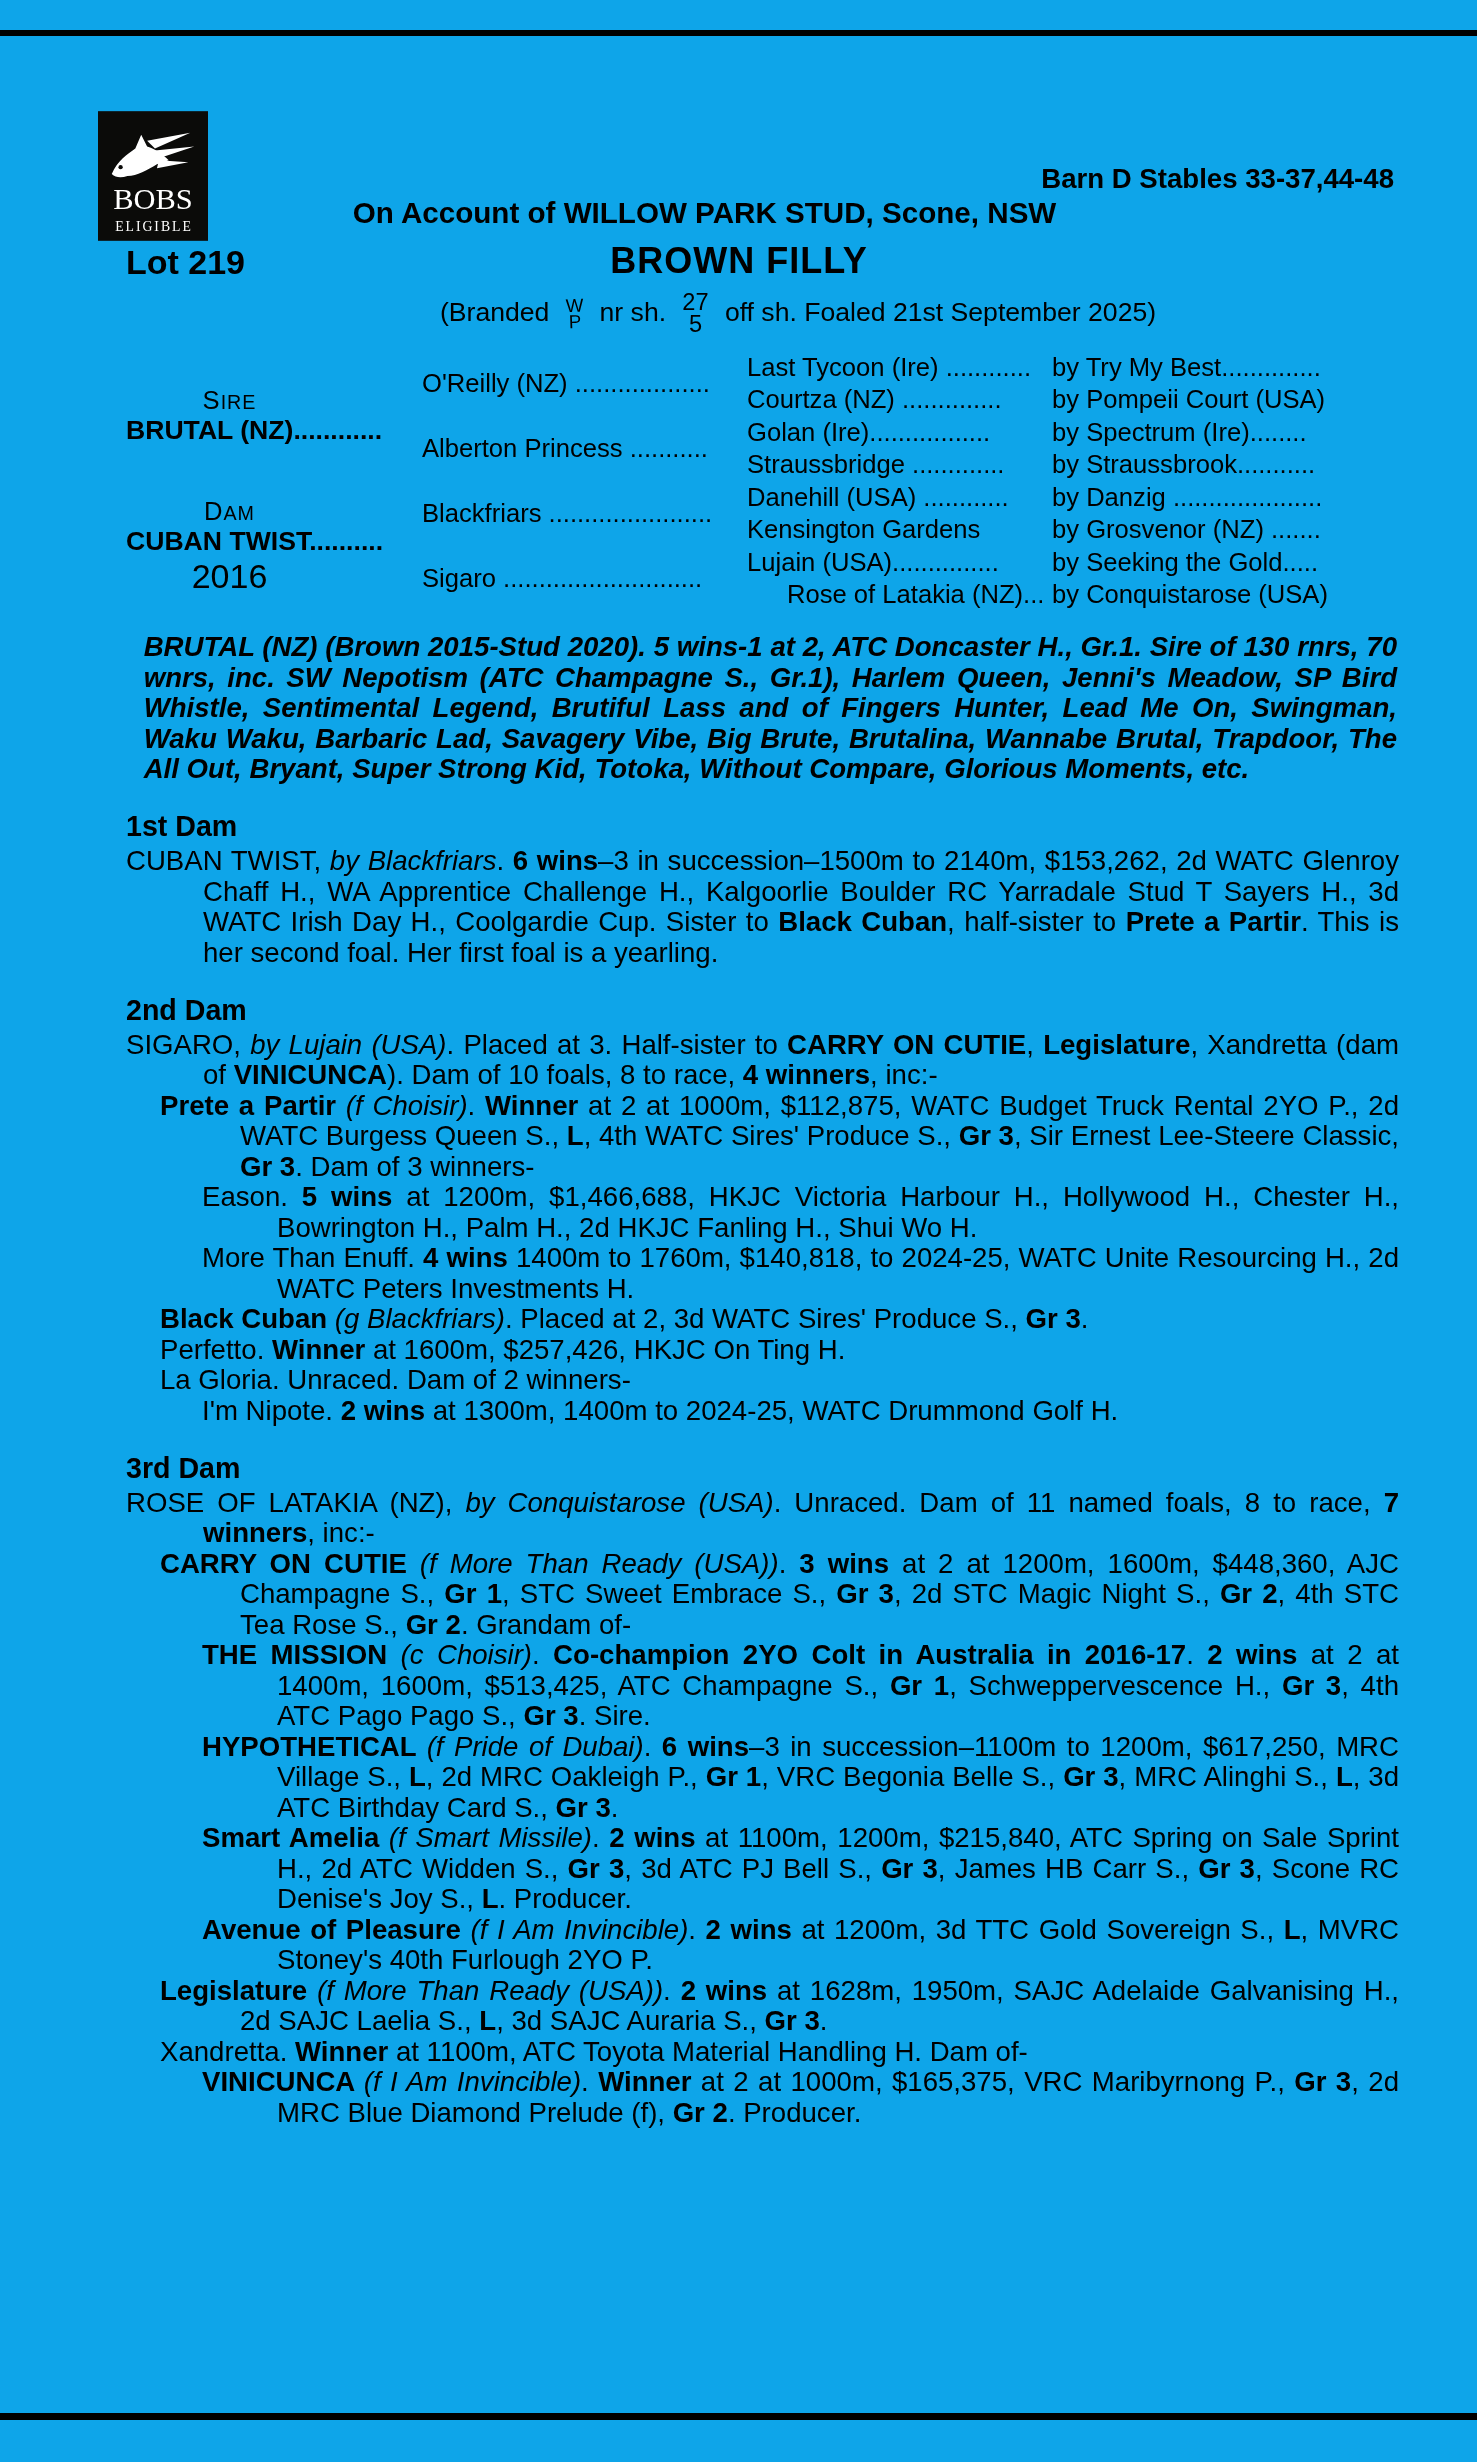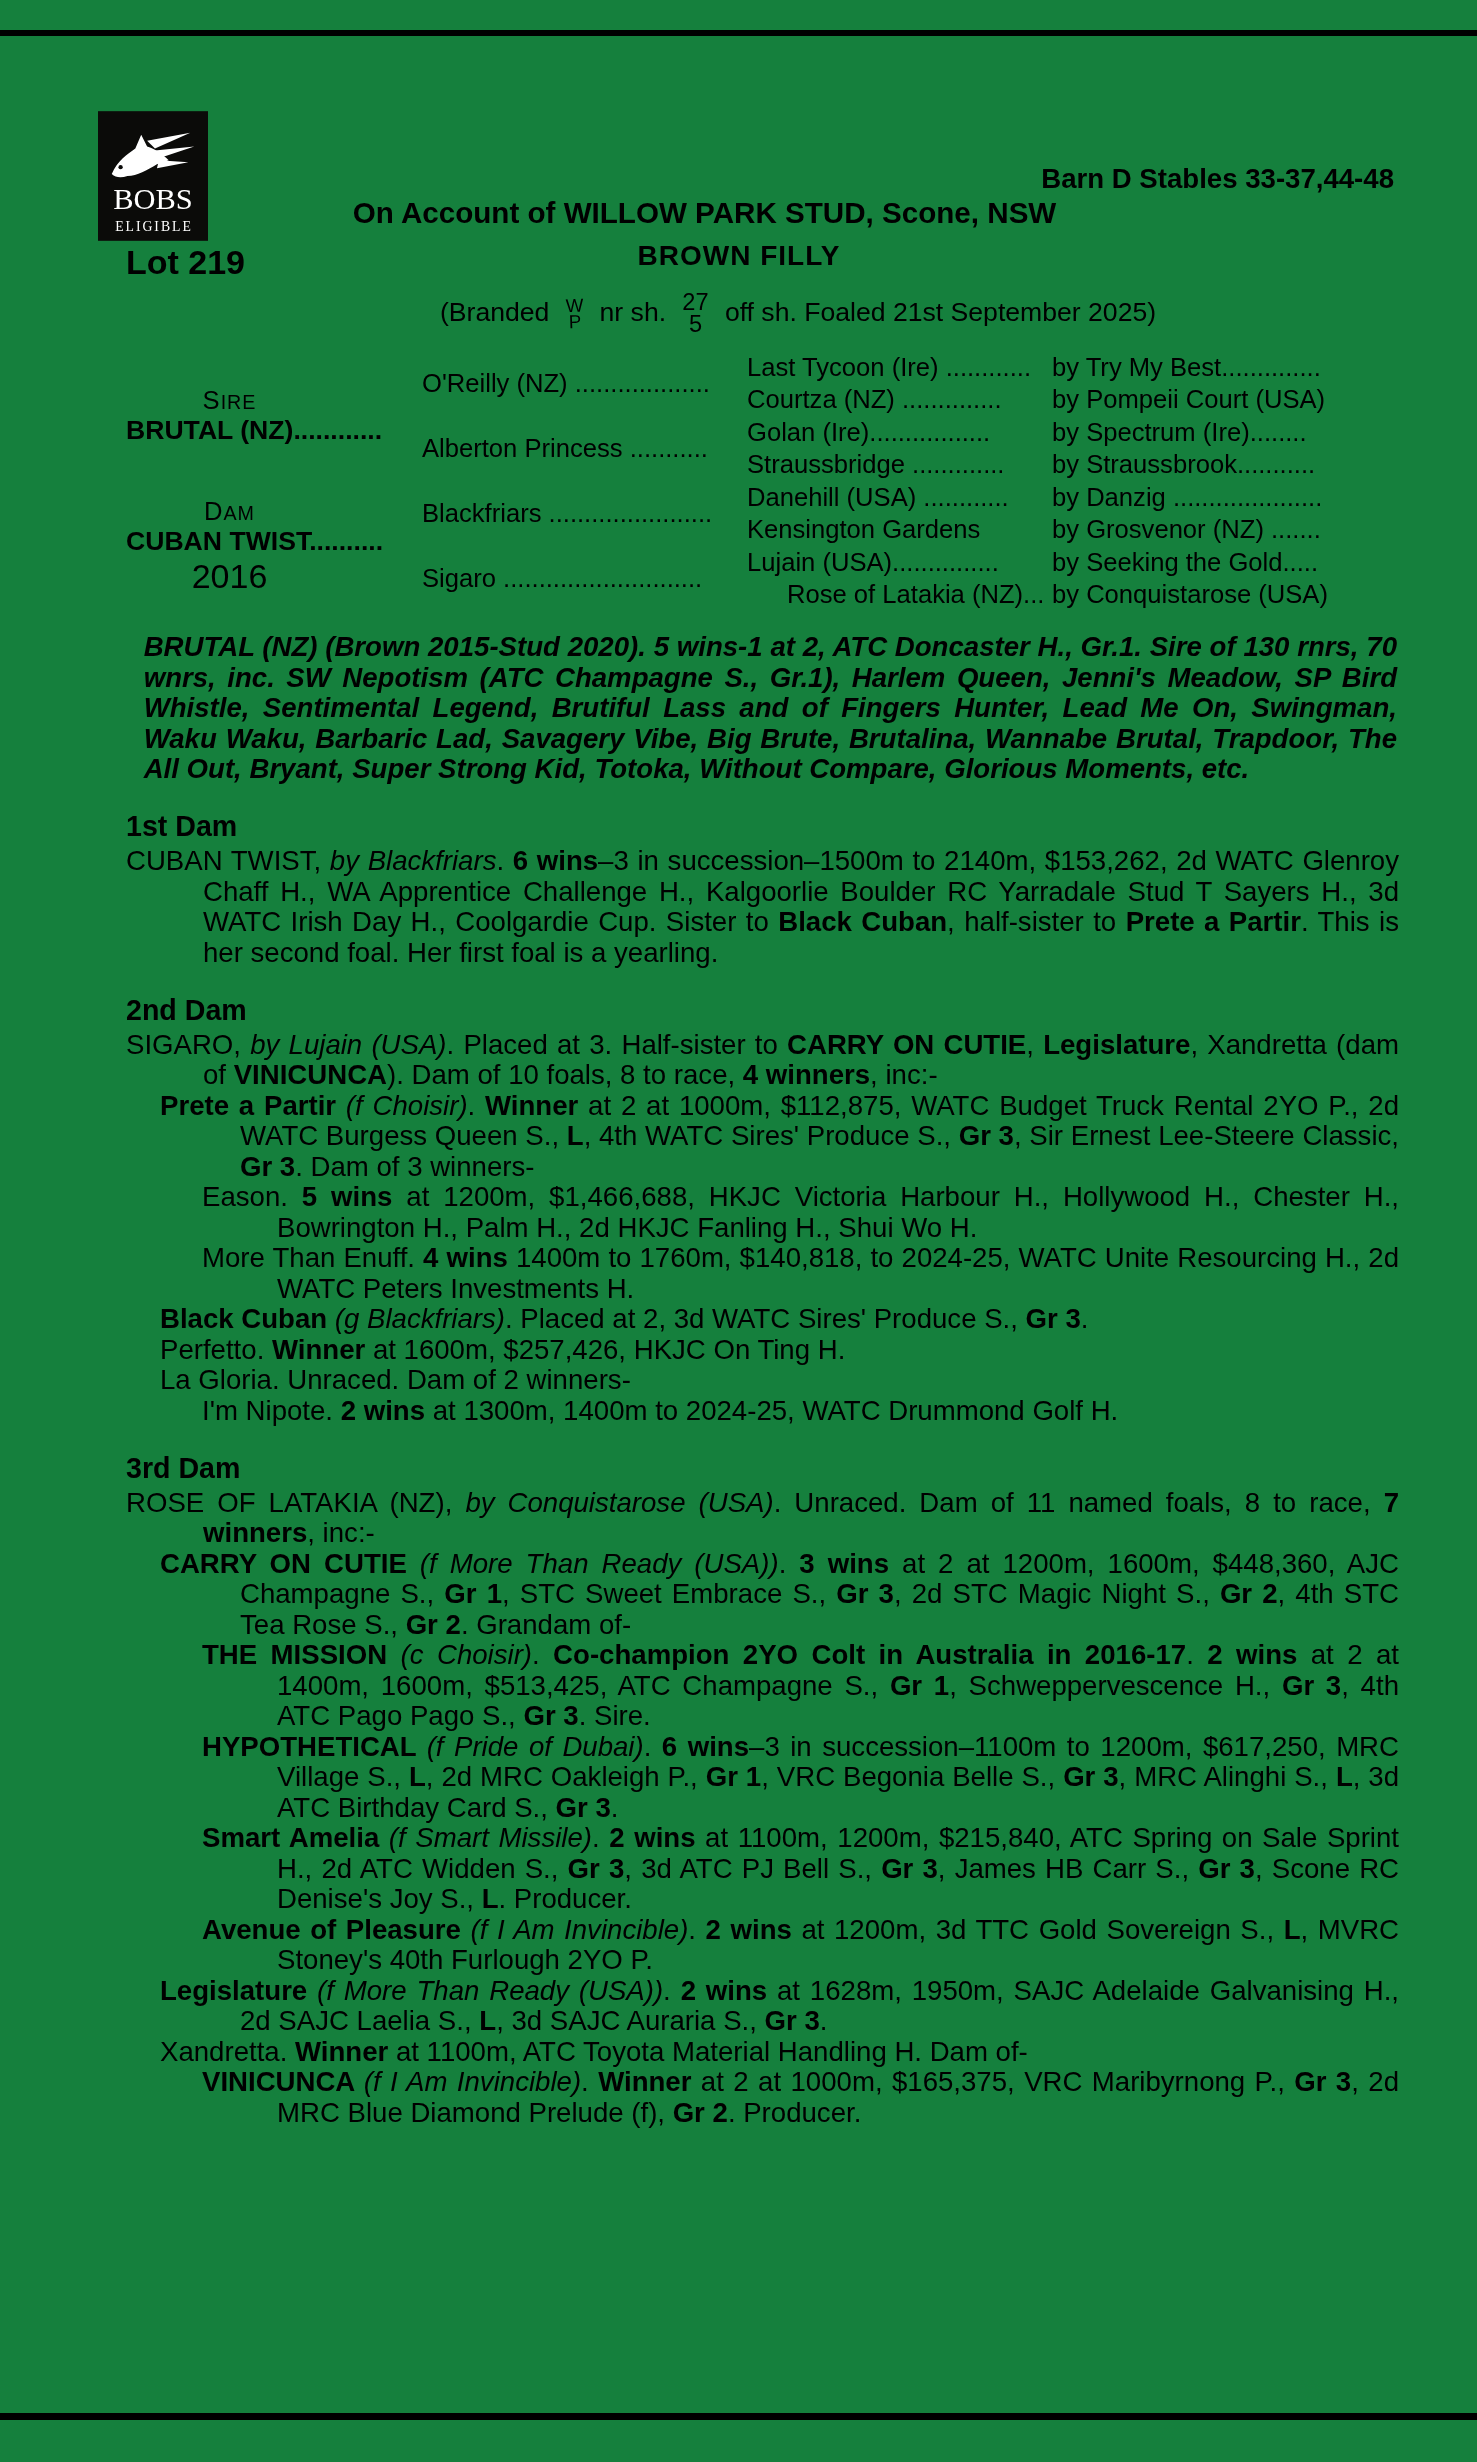--- a/index.html
+++ b/index.html
@@ -1,30 +1,30 @@
 <!DOCTYPE html>
 <html><head>
 <meta charset="utf-8">
 <style>
   html,body{margin:0;padding:0;background:#fff;}
-  .page{position:relative;width:1478px;height:2463px;background:#15803d;color:#000000;
+  .page{position:relative;width:1478px;height:2463px;background:#0ea5e9;color:#000000;
         font-family:"Liberation Sans","DejaVu Sans",sans-serif;overflow:hidden;}
   .rule{position:absolute;left:0;right:0;background:#000;}
   .rule.top{top:29.6px;height:6.9px;}
   .rule.bottom{top:2413px;height:6.9px;}
   .b{font-weight:bold;}
   .i{font-style:italic;}
   .bi{font-weight:bold;font-style:italic;}
   
   .logo{position:absolute;left:98px;top:111px;width:110px;height:130px;}
   
   .hdr-barn{position:absolute;top:163px;right:84px;font-size:27.6px;font-weight:bold;}
   .hdr-account{position:absolute;top:196px;left:108px;right:177px;text-align:center;font-size:29.6px;font-weight:bold;}
   .lot{position:absolute;top:243px;left:126px;font-size:34px;font-weight:bold;}
-  .title{position:absolute;top:240px;left:84px;right:84px;text-align:center;font-size:28px;font-weight:bold;letter-spacing:1px;}
+  .title{position:absolute;top:240px;left:84px;right:84px;text-align:center;font-size:36px;font-weight:bold;letter-spacing:1px;}
   .branded{position:absolute;top:292px;left:197px;right:79px;text-align:center;font-size:26.6px;}
   .stack{display:inline-flex;flex-direction:column;align-items:center;vertical-align:middle;margin:0 8.9px;}
   .stack.num{font-size:23.6px;line-height:21.7px;}
   .stack.brand{font-size:18.7px;line-height:15.8px;transform:rotate(-2deg);}
   
   .ptable{position:absolute;top:351px;left:126px;width:1273px;display:grid;
           grid-template-columns:296px 325px 305px 347px;grid-auto-rows:32.5px;font-size:25.6px;}
   .g-sire{grid-column:1;grid-row:1/5;display:flex;flex-direction:column;justify-content:center;}
   .g-dam{grid-column:1;grid-row:5/9;display:flex;flex-direction:column;justify-content:center;}
   .caps{font-size:19.7px;letter-spacing:1px;text-transform:uppercase;width:207px;text-align:center;}

